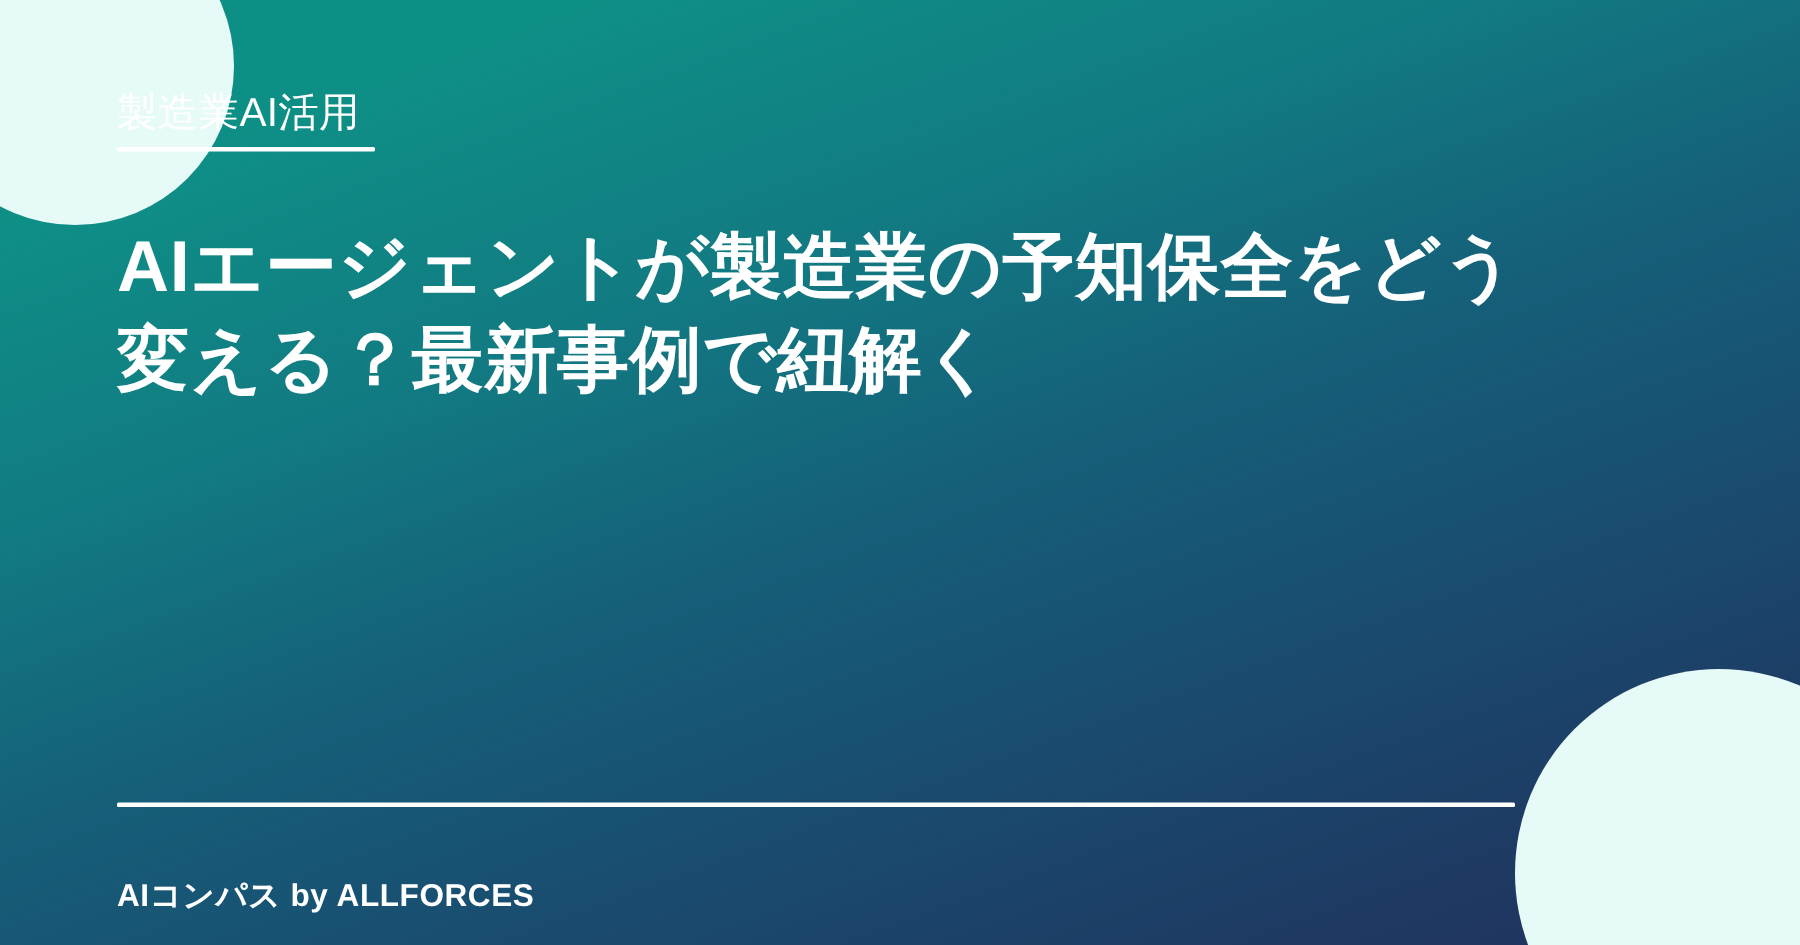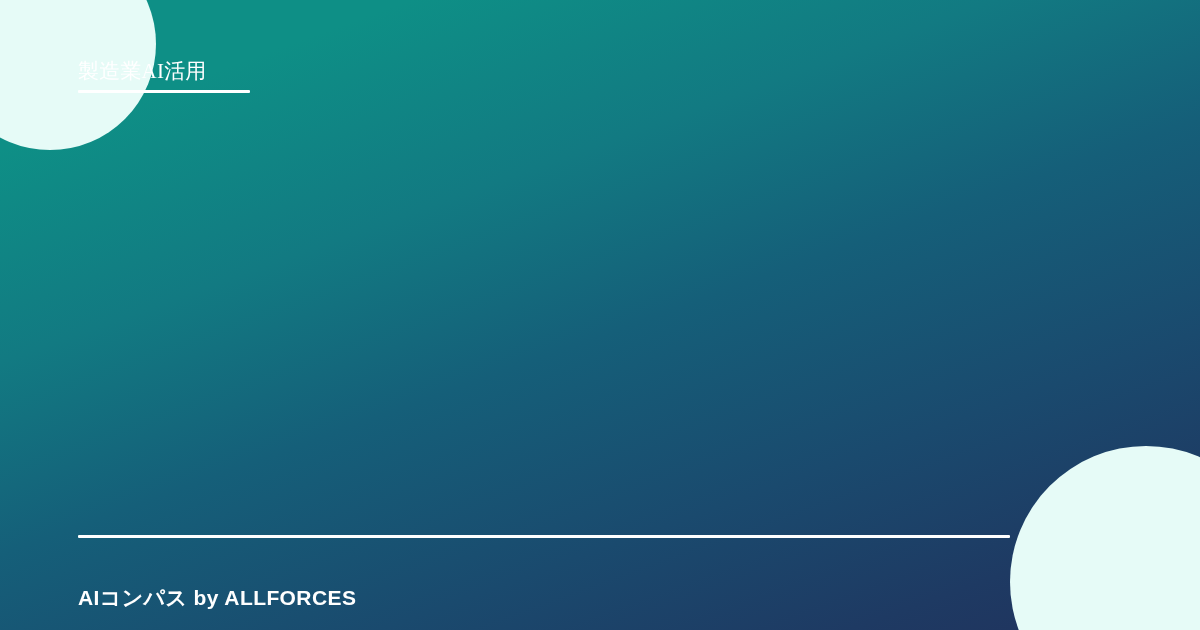--- a/index.html
+++ b/index.html
@@ -58,27 +58,26 @@
   
   .category-wrap {
     position: absolute;
     left: 78px;
     top: 57px;
     width: 640px;
   }
 
   .category-label {
     display: inline-block;
-    font-size: 21px;
+    font-size: 27px;
     line-height: 1.35;
     font-weight: 400;
     color: #ffffff;
     letter-spacing: 0.2px;
     white-space: nowrap;
-    font-family: Liberation Serif, serif;
   }
 
   .category-rule {
     width: 172px;
     height: 3px;
     background: #ffffff;
     margin-top: 5px;
     border-radius: 1px;
   }
 
@@ -133,19 +132,23 @@
 
   <div class="deco-circle bottom-right"></div>
 
   <div class="content">
 
     <div class="category-wrap">
       <span class="category-label">製造業AI活用</span>
       <div class="category-rule"></div>
     </div>
 
+    <h1 class="headline">
+      <span class="hl-line">AIエージェントが製造業の予知保全をどう</span>
+      <span class="hl-line">変える？最新事例で紐解く</span>
+    </h1>
 
     <div class="footer-rule"></div>
 
     <div class="footer-brand">AIコンパス by ALLFORCES</div>
 
   </div>
 </div>
 
 </body></html>

